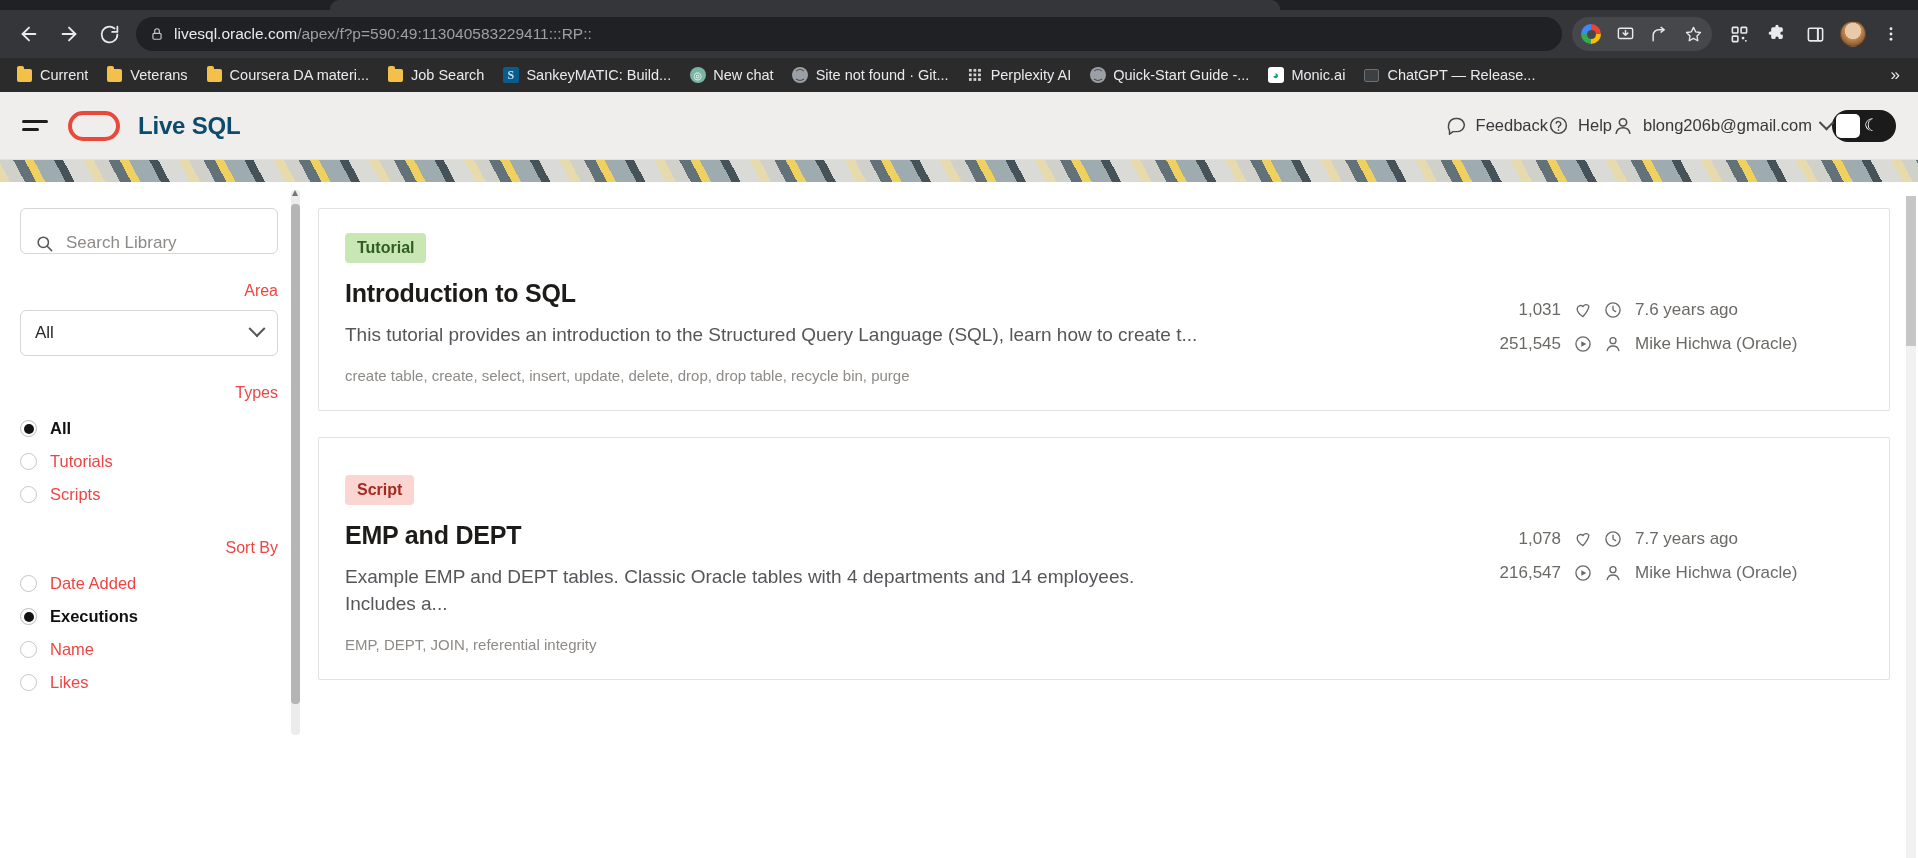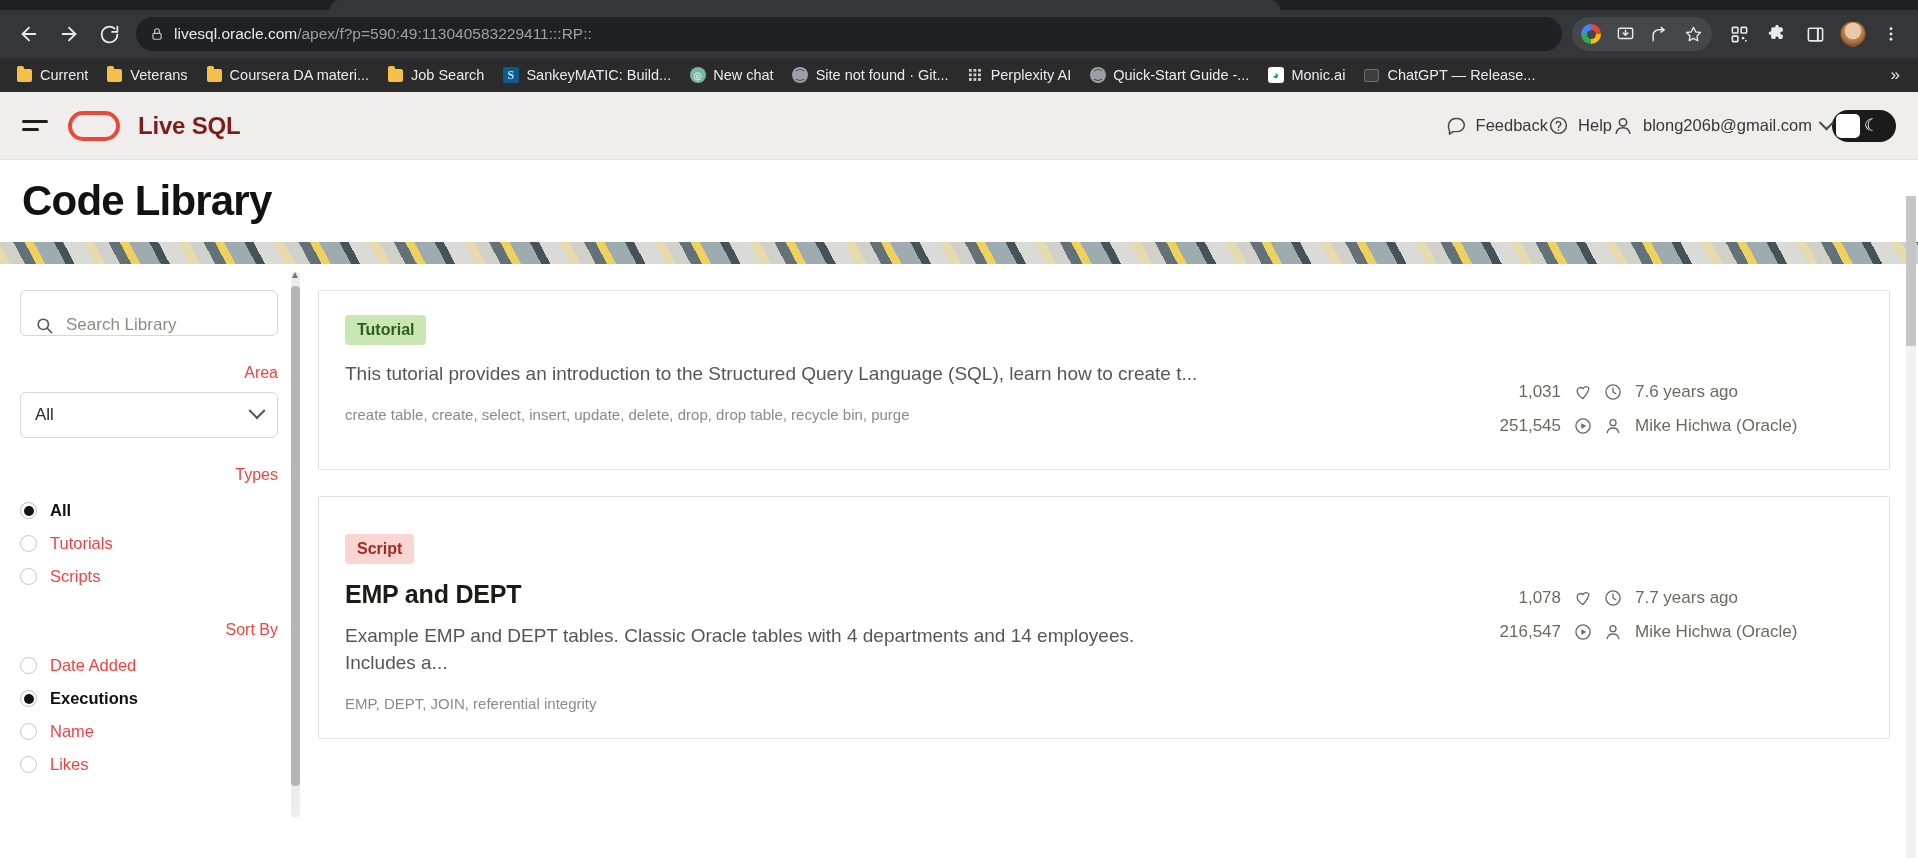--- a/index.html
+++ b/index.html
@@ -130,21 +130,21 @@
     height: 68px; background: #f0eeec; display: flex; align-items: center;
     padding: 0 22px; gap: 18px; border-bottom: 1px solid #e3e0dd;
   }
   .hamburger { width: 28px; height: 20px; display:flex; flex-direction:column; justify-content:center; gap:5px; }
   .hamburger i { display:block; height: 2.6px; background:#1d1d1d; border-radius:2px; }
   .hamburger i:nth-child(1){ width: 26px; }
   .hamburger i:nth-child(2){ width: 17px; }
   .oracle-logo {
     width: 52px; height: 30px; border: 4px solid #e8493a; border-radius: 16px;
   }
-  .brand-title { font-size: 24px; font-weight: 700; color: #7f1d1d; letter-spacing:-.2px; }
+  .brand-title { font-size: 24px; font-weight: 700; color: #0c4a6e; letter-spacing:-.2px; }
 
   .header-right { margin-left: auto; display: flex; align-items: center; }
   .hitem { display: flex; align-items: center; gap: 9px; font-size: 16.5px; color: #38373a; }
   .chev { width: 11px; height: 11px; border-right: 2px solid #4a4a4c; border-bottom: 2px solid #4a4a4c;
           transform: rotate(45deg) translate(-2px,-2px); }
   .darktoggle {
     width: 64px; height: 32px; border-radius: 16px; background: #1b1b1b;
     display: flex; align-items: center; padding: 0 4px; gap: 4px; flex: none;
   }
   .darktoggle .knob { width: 24px; height: 24px; border-radius: 5px; background: #fff; }
@@ -438,23 +438,20 @@
         <span>blong206b@gmail.com</span>
         <span class="chev"></span>
       </div>
       <div class="darktoggle">
         <span class="knob"></span>
         <span class="moon">☾</span>
       </div>
     </div>
   </div>
 
-  <div class="page-title-bar">
-    <h1 class="page-title">Code Library</h1>
-  </div>
 
   <div class="banner"></div>
 
   <div class="body-area">
 
     <aside class="sidebar">
       <div class="search-box">
         <span>
           <svg width="19" height="19" viewBox="0 0 24 24" fill="none" stroke="#58565b" stroke-width="2" stroke-linecap="round">
               <circle cx="10.5" cy="10.5" r="6.5"></circle>
@@ -506,20 +503,21 @@
         <span class="arrow-up"></span>
         <i></i>
       </div>
     </aside>
 
     <main class="content">
 
       <section class="card">
         <div class="card-main">
           <span class="badge tutorial">Tutorial</span>
+          <div class="card-title">Introduction to SQL</div>
           <div class="card-desc">This tutorial provides an introduction to the Structured Query Language (SQL), learn how to create t...</div>
           <div class="card-tags">create table, create, select, insert, update, delete, drop, drop table, recycle bin, purge</div>
         </div>
         <div class="card-stats">
           <div class="stat-row">
             <span class="stat-num">1,031</span>
             <span>
               <svg width="20" height="20" viewBox="0 0 24 24" fill="none" stroke="#6b6966" stroke-width="1.6" stroke-linejoin="round">
                   <path d="M12 20s-7-4.6-7-9.3A4 4 0 0 1 12 8a4 4 0 0 1 7-0.7c0 4.7-7 12.7-7 12.7z"></path>
                 </svg>

